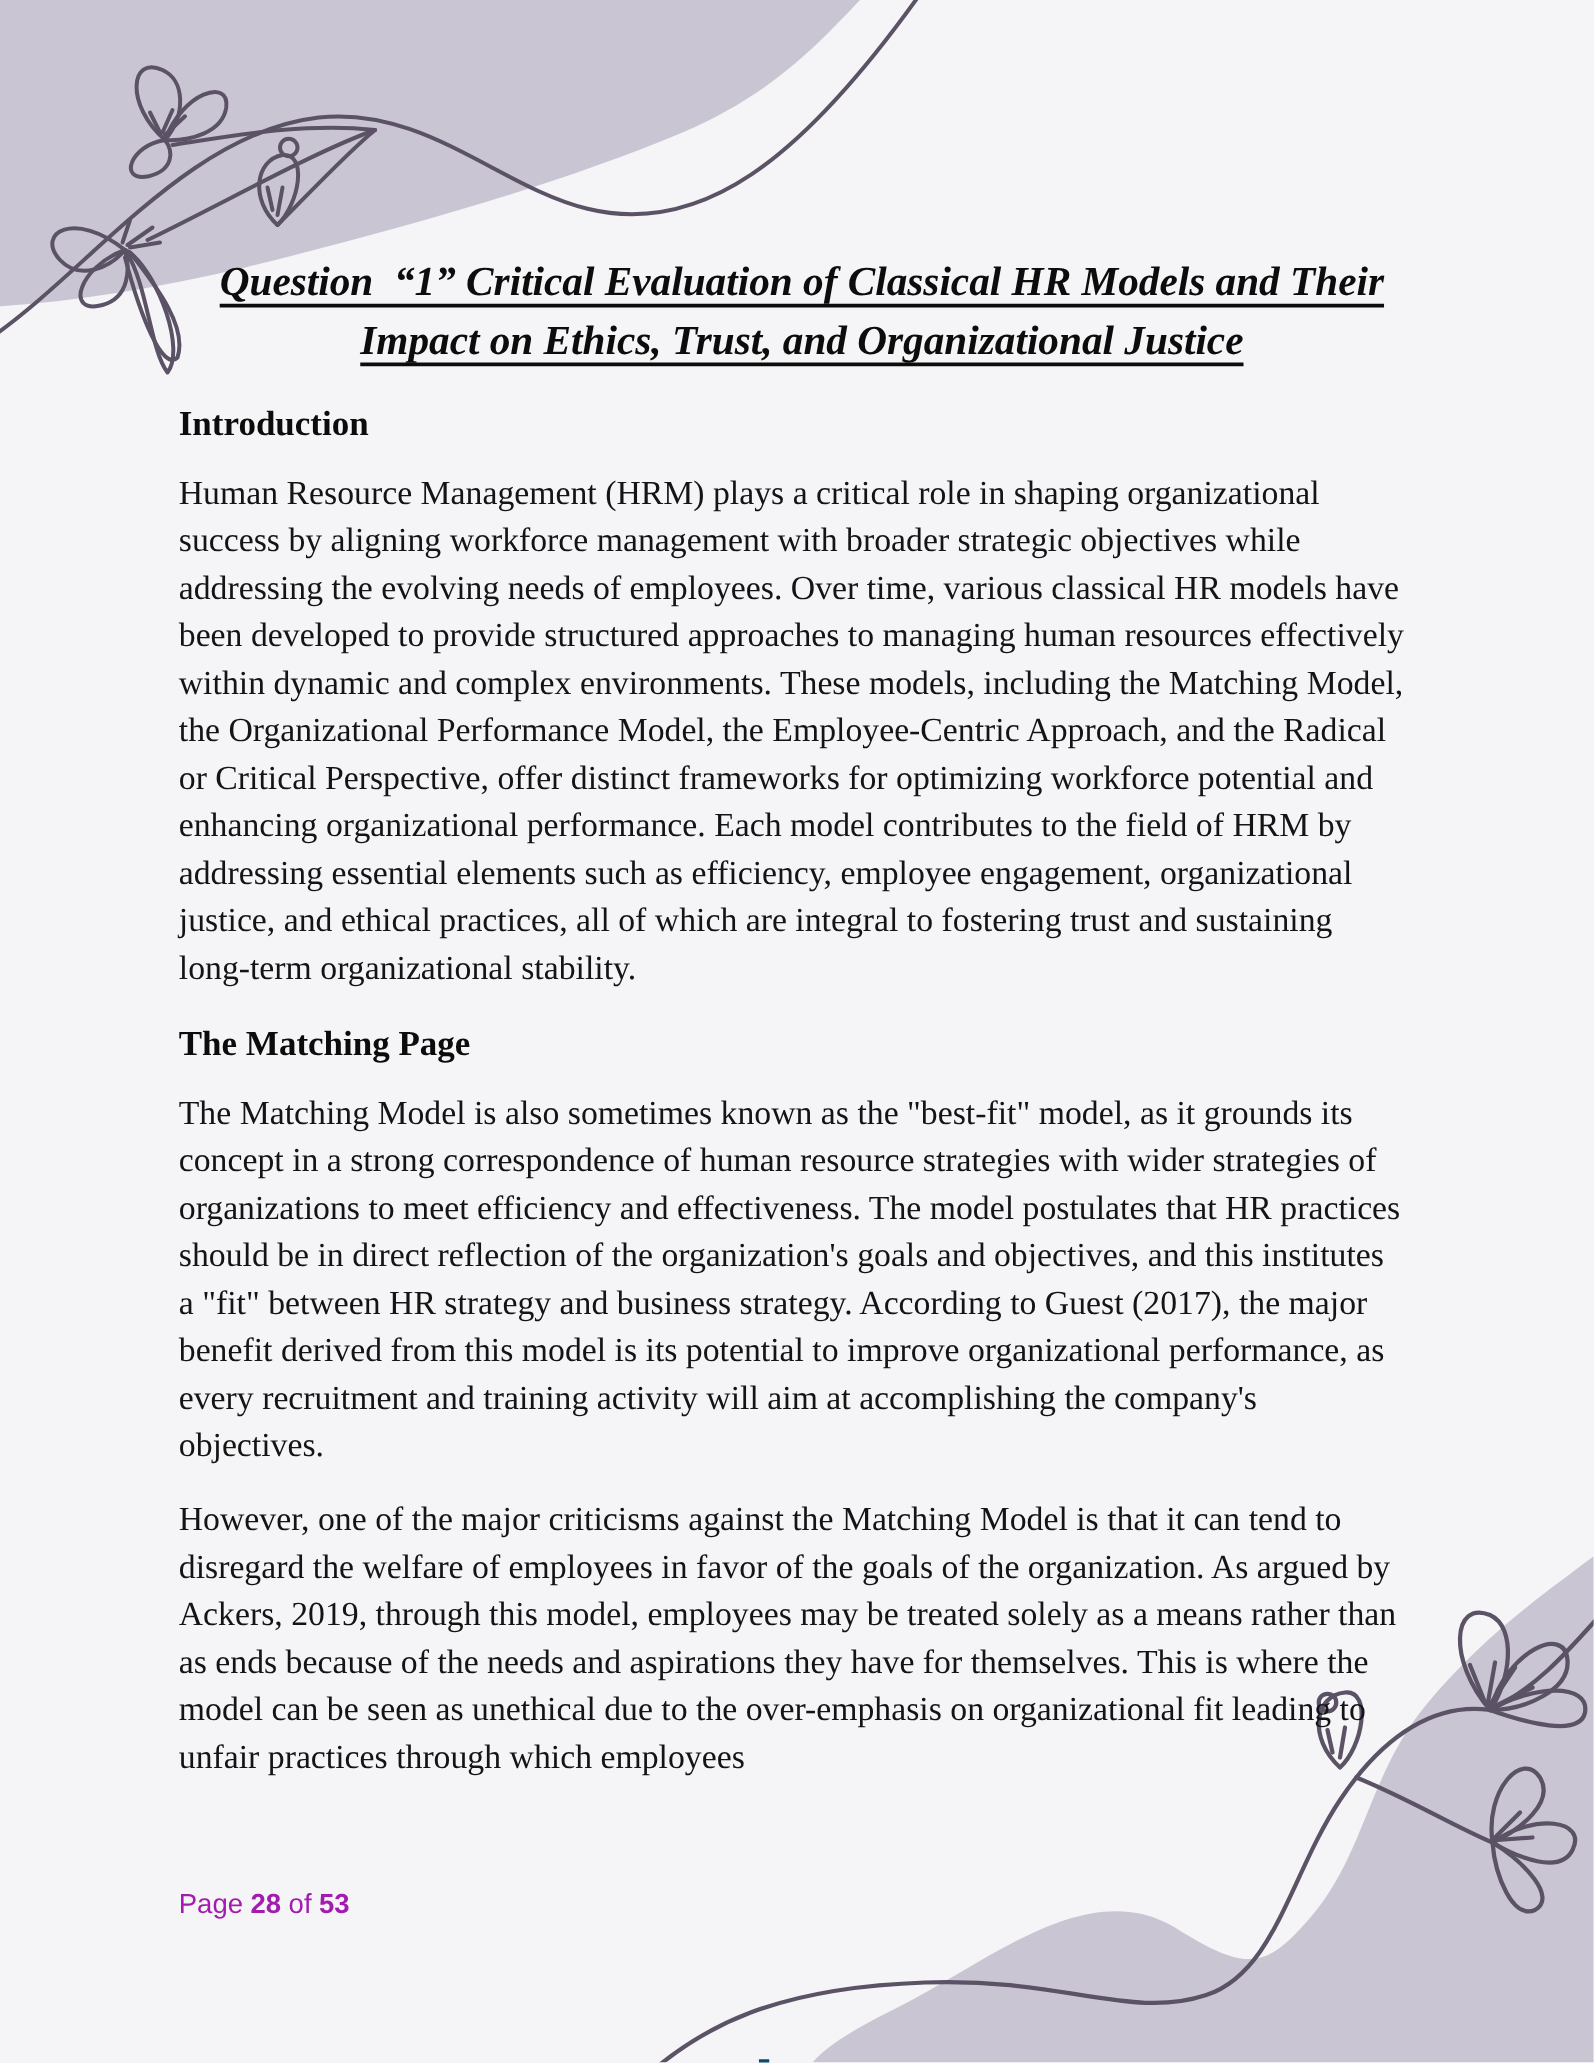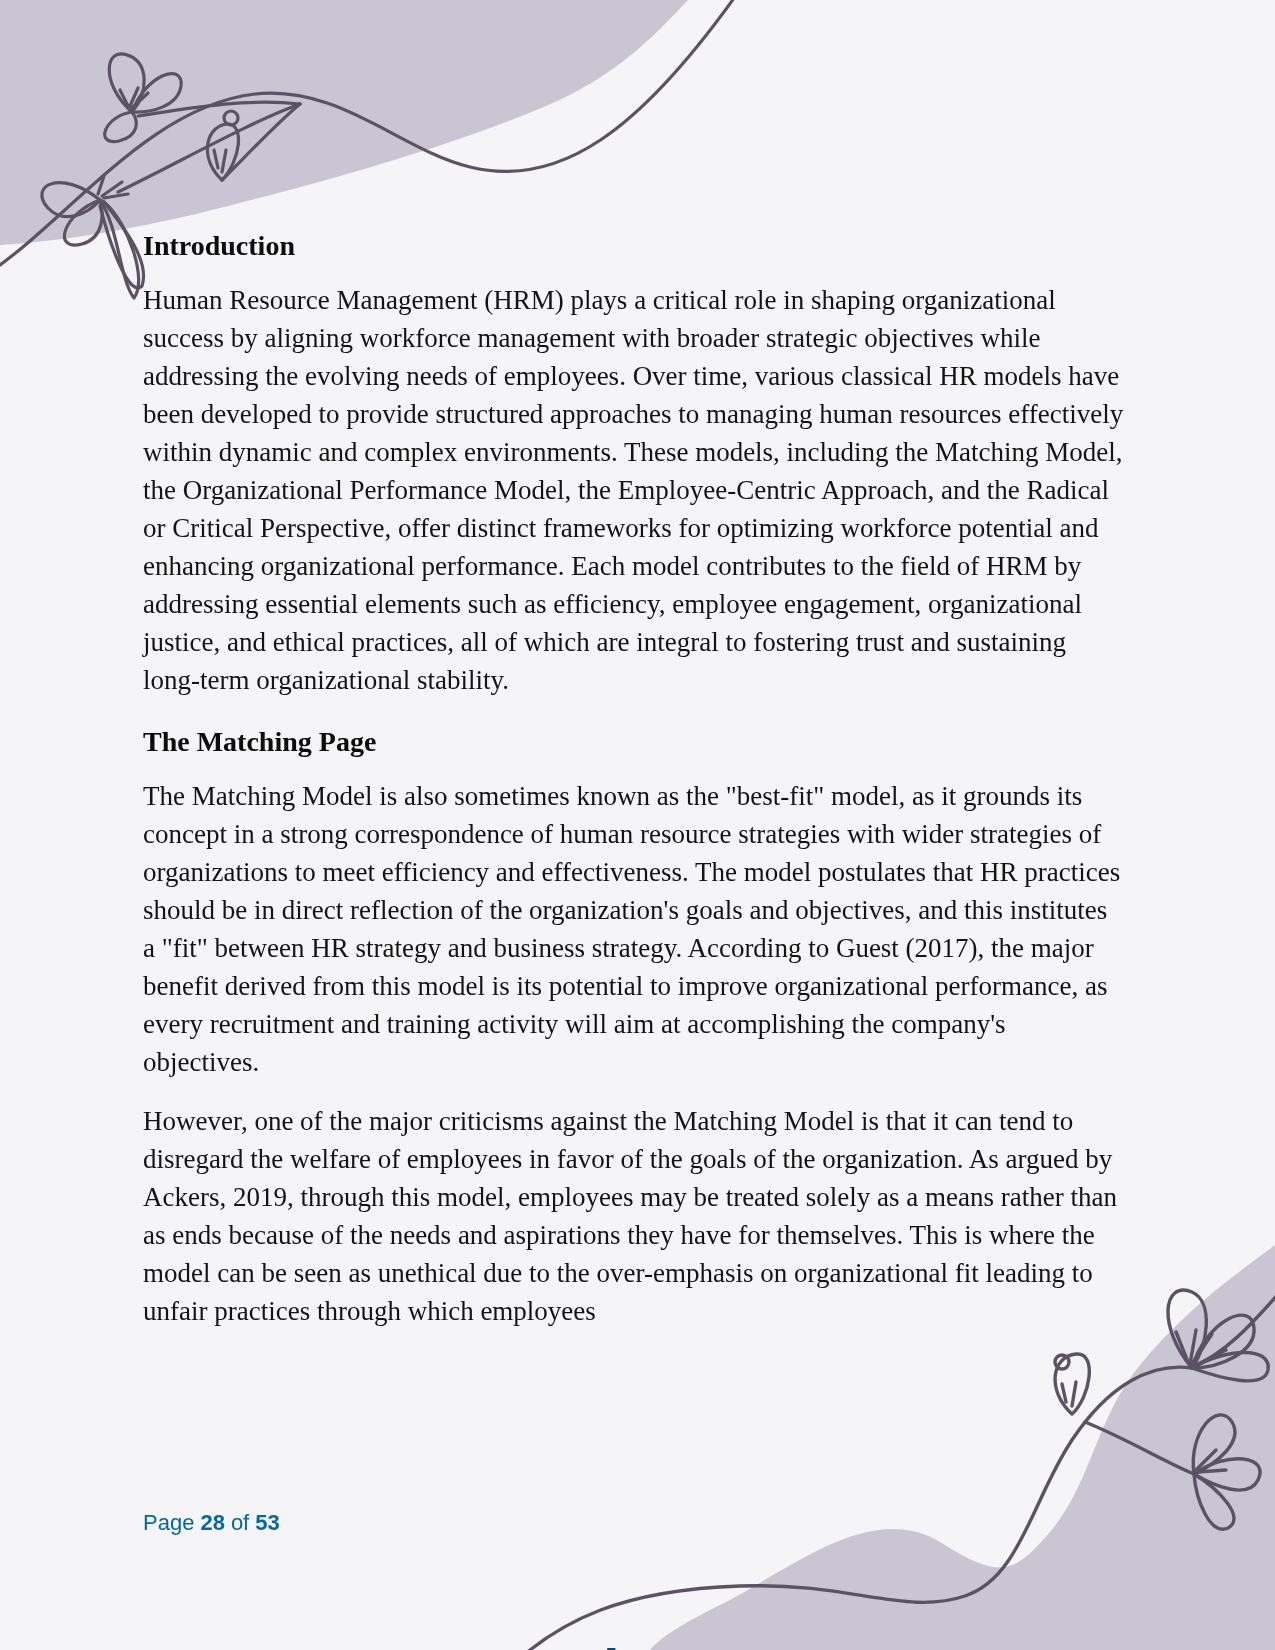--- a/index.html
+++ b/index.html
@@ -48,21 +48,21 @@
     line-height: 38px;
     margin: 0 16px 21px 0;
     text-align: left;
   }
   .footer {
     position: absolute;
     left: 143px;
     top: 1510px;
     font-family: "Liberation Sans", sans-serif;
     font-size: 22px;
-    color: #0369a1;
+    color: #a21caf;
   }
   .footer span { display: inline-block; }
   .footer .num { font-weight: bold; }
   .footer .lbl { margin-right: 6px; }
   .footer .num { margin-right: 6px; }
   .watermark {
     position: absolute;
     left: 556px;
     top: 1640px;
     font-family: "DejaVu Sans", sans-serif;
@@ -122,20 +122,24 @@
     <path d="M1194,324 C1220,340 1246,368 1228,378 C1210,386 1196,350 1194,324 Z"></path>
     <path d="M1196,320 L1216,300 M1198,322 L1226,320"></path>
 
     <path d="M1072,264 C1046,240 1052,206 1076,204 C1098,202 1090,248 1072,264 Z"></path>
     <path d="M1072,256 L1076,232 M1066,252 L1062,234"></path>
     <circle cx="1062" cy="212" r="7"></circle>
   </g>
 </svg>
 
 <div class="content">
+  <h1 class="doc-title">
+    <span class="title-line">Question  “1” Critical Evaluation of Classical HR Models and Their</span>
+    <span class="title-line">Impact on Ethics, Trust, and Organizational Justice</span>
+  </h1>
 
   <h2 class="section-heading" style="">Introduction</h2>
   <p class="body-paragraph">Human Resource Management (HRM) plays a critical role in shaping organizational success by aligning workforce management with broader strategic objectives while addressing the evolving needs of employees. Over time, various classical HR models have been developed to provide structured approaches to managing human resources effectively within dynamic and complex environments. These models, including the Matching Model, the Organizational Performance Model, the Employee-Centric Approach, and the Radical or Critical Perspective, offer distinct frameworks for optimizing workforce potential and enhancing organizational performance. Each model contributes to the field of HRM by addressing essential elements such as efficiency, employee engagement, organizational justice, and ethical practices, all of which are integral to fostering trust and sustaining long-term organizational stability.</p>
 
   <h2 class="section-heading">The Matching Page</h2>
   <p class="body-paragraph">The Matching Model is also sometimes known as the "best-fit" model, as it grounds its concept in a strong correspondence of human resource strategies with wider strategies of organizations to meet efficiency and effectiveness. The model postulates that HR practices should be in direct reflection of the organization's goals and objectives, and this institutes a "fit" between HR strategy and business strategy. According to Guest (2017), the major benefit derived from this model is its potential to improve organizational performance, as every recruitment and training activity will aim at accomplishing the company's objectives.</p>
   <p class="body-paragraph">However, one of the major criticisms against the Matching Model is that it can tend to disregard the welfare of employees in favor of the goals of the organization. As argued by Ackers, 2019, through this model, employees may be treated solely as a means rather than as ends because of the needs and aspirations they have for themselves. This is where the model can be seen as unethical due to the over-emphasis on organizational fit leading to unfair practices through which employees</p>
 </div>
 
 <div class="footer">

